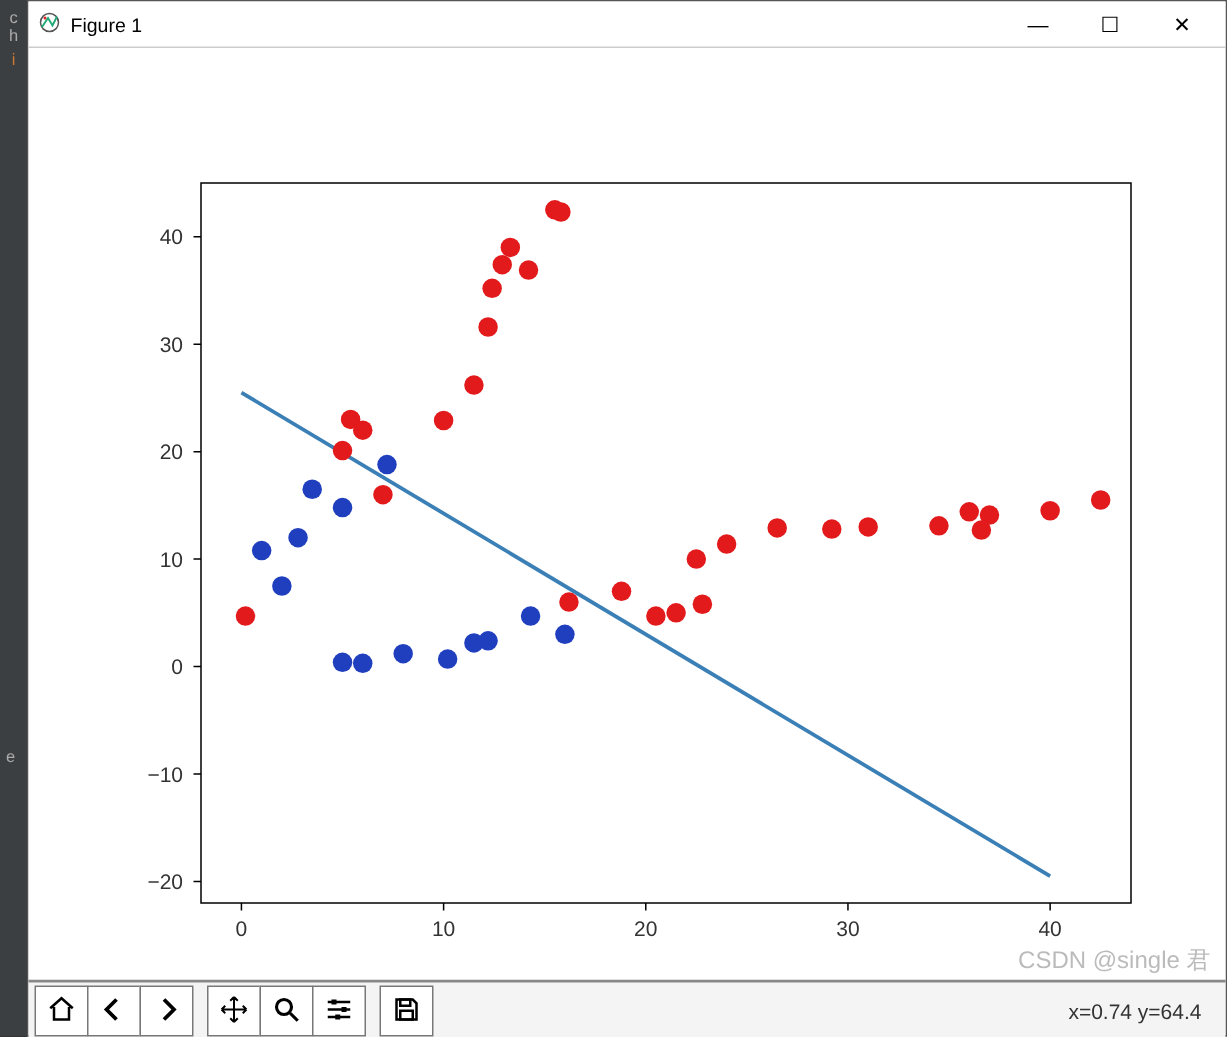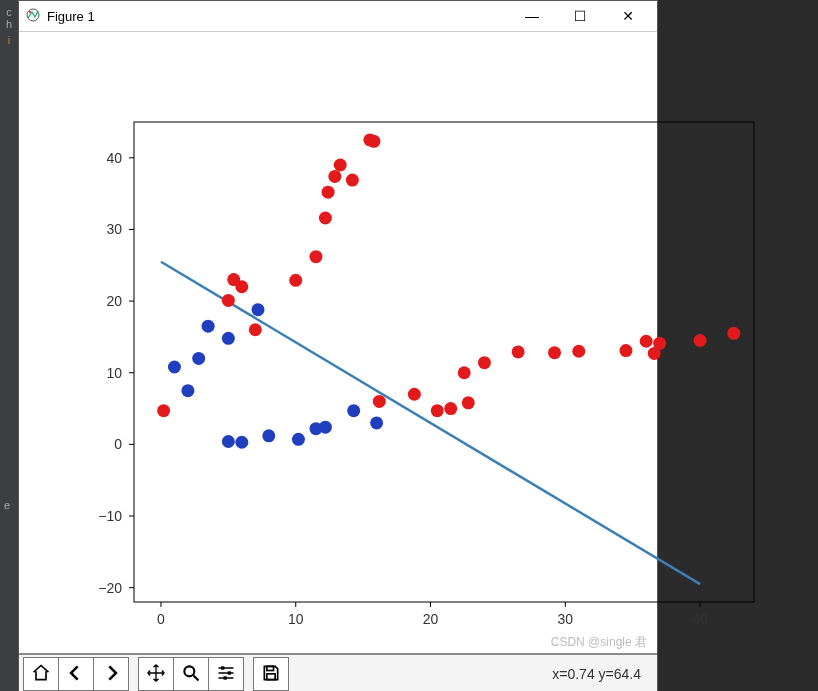--- a/index.html
+++ b/index.html
@@ -15,21 +15,21 @@
   .sidebar-strip {
     position: absolute;
     left: 0; top: 0; width: 18px; height: 691px;
     background: #3c3f41;
     color: #bbb;
   }
   .sidebar-strip span { display:block; text-align:center; font-size:11px; }
   .window {
     position: absolute;
     left: 18px; top: 0;
-    width: 640px; height: 691px;
+    width: 800px; height: 691px;
     background: #fff;
     border: 1px solid #555;
     box-sizing: border-box;
   }
   .titlebar {
     height: 30px;
     display: flex;
     align-items: center;
     justify-content: space-between;
     padding: 0 6px;
@@ -75,21 +75,21 @@
   .coord-readout {
     font-size: 14px;
     color:#333;
     padding-right: 12px;
     white-space: nowrap;
   }
   .watermark {
     position:absolute;
     right: 10px;
     bottom: 2px;
-    font-size: 12px;
+    font-size: 16px;
     color: rgba(120,120,120,0.5);
     pointer-events:none;
   }
 </style>
 </head>
 <body>
 
 <div class="sidebar-strip">
   <span style="color:#aaa;margin-top:6px">c</span>
   <span style="color:#aaa">h</span>

